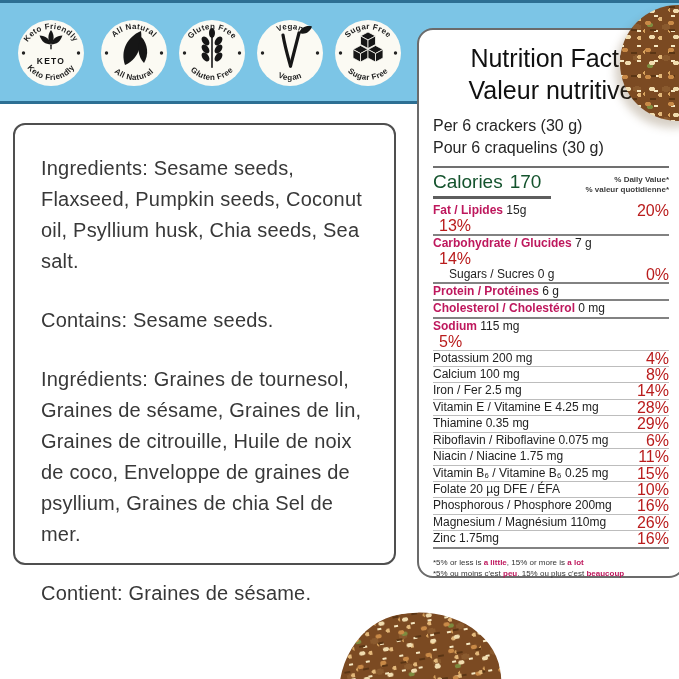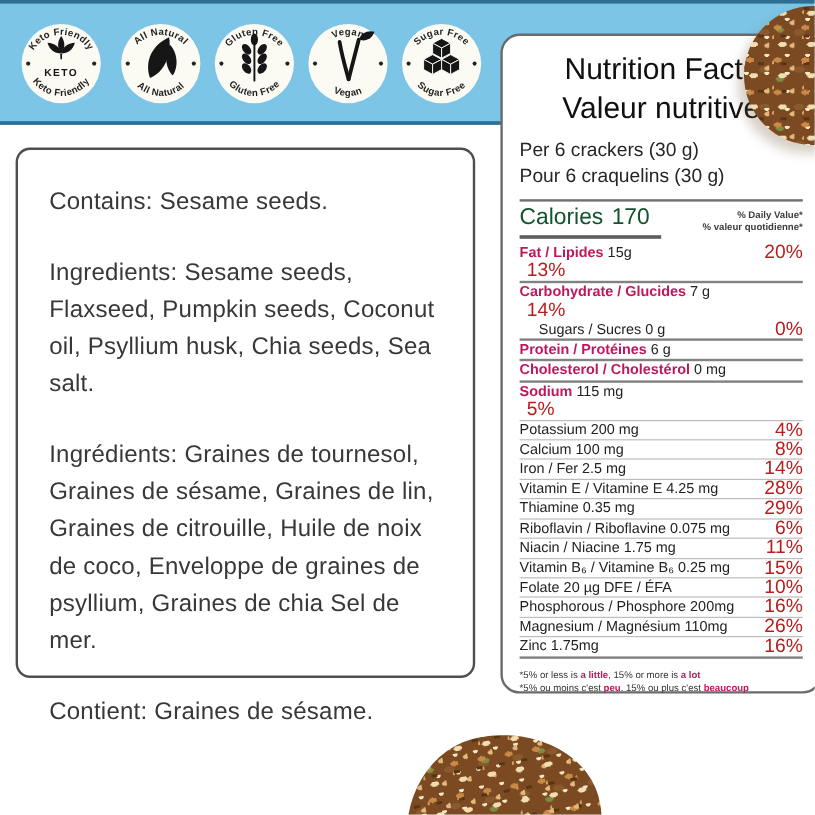--- a/index.html
+++ b/index.html
@@ -159,22 +159,22 @@
       <text class="arc"><textPath href="#arcB5" startOffset="50%" text-anchor="middle">Sugar Free</textPath></text>
       <g>
         <use href="#cube5" transform="translate(35 22)"></use>
         <use href="#cube5" transform="translate(27.5 35.5)"></use>
         <use href="#cube5" transform="translate(42.5 35.5)"></use>
       </g>
     </svg>
   </div>
 
   <div class="ing-box">
+    <p>Ingredients: Sesame seeds, Flaxseed, Pumpkin seeds, Coconut oil, Psyllium husk, Chia seeds, Sea salt.</p>
     <p>Contains: Sesame seeds.</p>
-    <p>Ingredients: Sesame seeds, Flaxseed, Pumpkin seeds, Coconut oil, Psyllium husk, Chia seeds, Sea salt.</p>
     <p>Ingrédients: Graines de tournesol, Graines de sésame, Graines de lin, Graines de citrouille, Huile de noix de coco, Enveloppe de graines de psyllium, Graines de chia Sel de mer.</p>
     <p>Contient: Graines de sésame.</p>
   </div>
 
   <div class="panel">
     <div class="nf-title">Nutrition Facts</div>
     <div class="nf-title">Valeur nutritive</div>
     <div class="serving">
       <div>Per 6 crackers (30 g)</div>
       <div>Pour 6 craquelins (30 g)</div>

